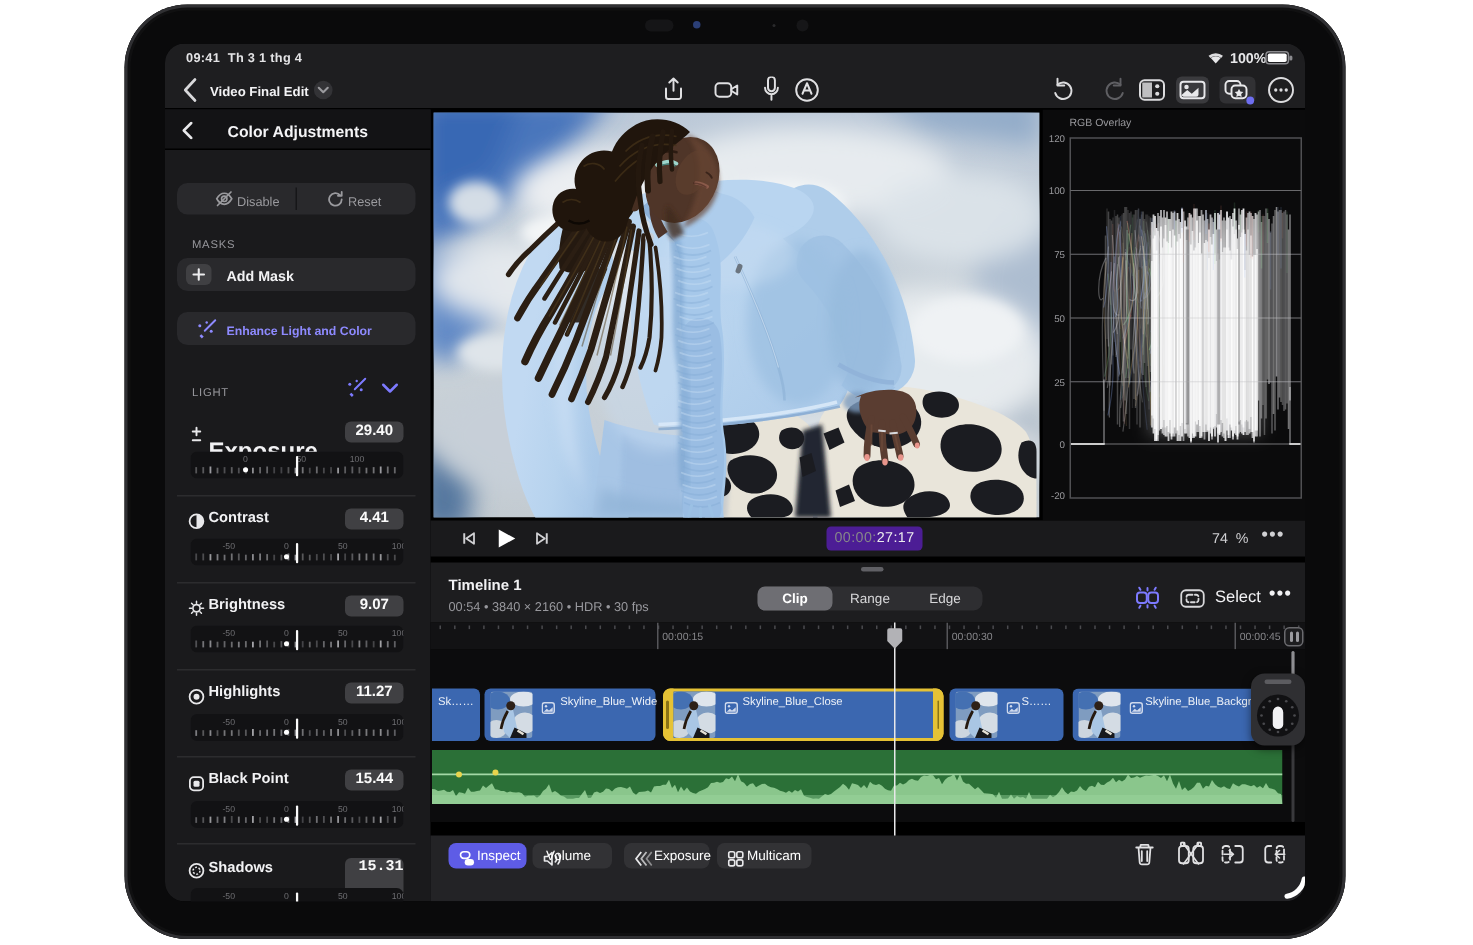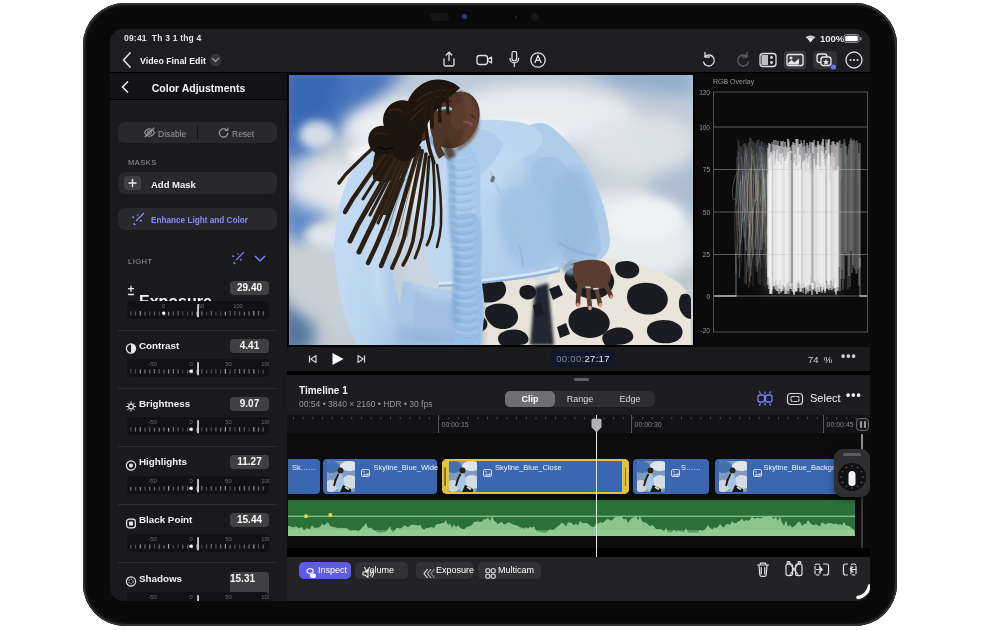--- a/index.html
+++ b/index.html
@@ -349,21 +349,21 @@
       <rect x="135.6" y="10.4" width="1.2" height="4.2" fill="rgba(235,235,240,0.39)"></rect>
       <circle cx="64.0" cy="12.2" r="1.7" fill="#fff"></circle>
       <rect x="70.3" y="3" width="1.5" height="13.5" fill="#fafafa" rx=".7"></rect>
     </svg>
     <div class="abs" style="left:8px;top:533.3px;width:159px;height:1px;background:#2c2c2e;"></div>
 <div class="abs" style="left:15px;top:544.0px;width:12px;height:11px;"><svg width="12" height="11" viewBox="0 0 12 11">
         <circle cx="6" cy="5.5" r="4.6" fill="none" stroke="#e8e8ea" stroke-width="1.2"></circle>
         <circle cx="6" cy="5.5" r="2.3" fill="none" stroke="#e8e8ea" stroke-width="1" stroke-dasharray="1.3 1.1"></circle>
       </svg></div>
 <div class="abs" style="left:29px;top:543.5px;font-size:9.8px;font-weight:600;color:#f2f2f4;">Shadows</div>
-<div class="abs" style="left:120px;top:542.5px;width:39px;height:26px;background:#404043;border-radius:4px;text-align:left;line-height:14px;font-size:10px;font-weight:700;color:#fafafa;">15.31</div>
+<div class="abs" style="left:120px;top:542.5px;width:39px;height:26px;background:#404043;border-radius:4px;text-align:right;line-height:14px;font-size:10px;font-weight:700;color:#fafafa;font-family:Liberation Mono, monospace;">15.31</div>
 <svg class="abs" style="left:17px;top:563.0px;" width="142" height="18" viewBox="0 0 142 18">
       <rect width="142" height="18" rx="4.5" fill="#121214"></rect>
       <text x="25.5" y="7.2" font-size="5.8" fill="#6e6e72" text-anchor="middle" font-family="Liberation Sans">-50</text>
       <text x="64.0" y="7.2" font-size="5.8" fill="#6e6e72" text-anchor="middle" font-family="Liberation Sans">0</text>
       <text x="101.5" y="7.2" font-size="5.8" fill="#6e6e72" text-anchor="middle" font-family="Liberation Sans">50</text>
       <text x="139.0" y="7.2" font-size="5.8" fill="#6e6e72" text-anchor="middle" font-family="Liberation Sans">100</text>
       <rect x="3.2" y="10.0" width="1.2" height="4.6" fill="rgba(235,235,240,0.38)"></rect>
       <rect x="7.9" y="10.8" width="1.2" height="3.8" fill="rgba(235,235,240,0.41)"></rect>
       <rect x="12.7" y="10.4" width="1.2" height="4.2" fill="rgba(235,235,240,0.67)"></rect>
       <rect x="17.4" y="10.4" width="1.2" height="4.2" fill="rgba(235,235,240,0.47)"></rect>
@@ -979,21 +979,21 @@
 <div class="abs" style="left:177px;top:318px;width:583px;height:24px;background:#1a1a1c;"></div>
 <svg class="abs" style="left:195px;top:323px;" width="64" height="14" viewBox="0 0 64 14">
 <g fill="#d0d0d3">
 <path d="M4.5 3.5 v7" stroke="#d0d0d3" stroke-width="1.3"></path>
 <path d="M11 3.5 L5.8 7 L11 10.5 Z" fill="none" stroke="#d0d0d3" stroke-width="1.2" stroke-linejoin="round"></path>
 <path d="M27.5 1 L38.5 7 L27.5 13 Z" fill="#fff"></path>
 <path d="M59.5 3.5 v7" stroke="#d0d0d3" stroke-width="1.3"></path>
 <path d="M53 3.5 L58.2 7 L53 10.5 Z" fill="none" stroke="#d0d0d3" stroke-width="1.2" stroke-linejoin="round"></path>
 </g>
     </svg>
-<div class="abs" style="left:441px;top:322px;width:64px;height:16px;background:#0f172a;border-radius:3px;text-align:center;line-height:16px;font-size:9.5px;letter-spacing:.3px;color:#86868a;">00:00:<span style="color:#ececee;">27:17</span></div>
+<div class="abs" style="left:441px;top:322px;width:64px;height:16px;background:#4c1d95;border-radius:3px;text-align:center;line-height:16px;font-size:9.5px;letter-spacing:.3px;color:#86868a;">00:00:<span style="color:#ececee;">27:17</span></div>
 <div class="abs" style="left:698px;top:325px;font-size:9.5px;color:#d0d0d3;">74&nbsp; %</div>
 <div class="abs" style="left:731px;top:320px;font-size:12px;color:#d0d0d3;letter-spacing:1px;font-weight:700;">•••</div>
 <div class="abs" style="left:177px;top:346px;width:583px;height:40px;background:#1d1d1f;"></div>
 <div class="abs" style="left:464px;top:349px;width:15px;height:3px;background:#606065;border-radius:1.5px;"></div>
 <div class="abs" style="left:189px;top:356px;font-size:10px;font-weight:700;color:#f2f2f4;">Timeline 1</div>
 <div class="abs" style="left:189px;top:370px;font-size:8.5px;color:#98989d;">00:54 • 3840 × 2160 • HDR • 30 fps</div>
 <div class="abs" style="left:395px;top:362px;width:150px;height:16px;background:#2e2e31;border-radius:6px;"></div>
 <div class="abs" style="left:395px;top:362px;width:50px;height:16px;background:#6e6e73;border-radius:5px;text-align:center;line-height:16px;font-size:9px;font-weight:600;color:#fff;">Clip</div>
 <div class="abs" style="left:445px;top:362px;width:50px;height:16px;text-align:center;line-height:16px;font-size:9px;color:#d8d8da;">Range</div>
 <div class="abs" style="left:495px;top:362px;width:50px;height:28px;text-align:center;line-height:16px;font-size:9px;color:#d8d8da;">Edge</div>

